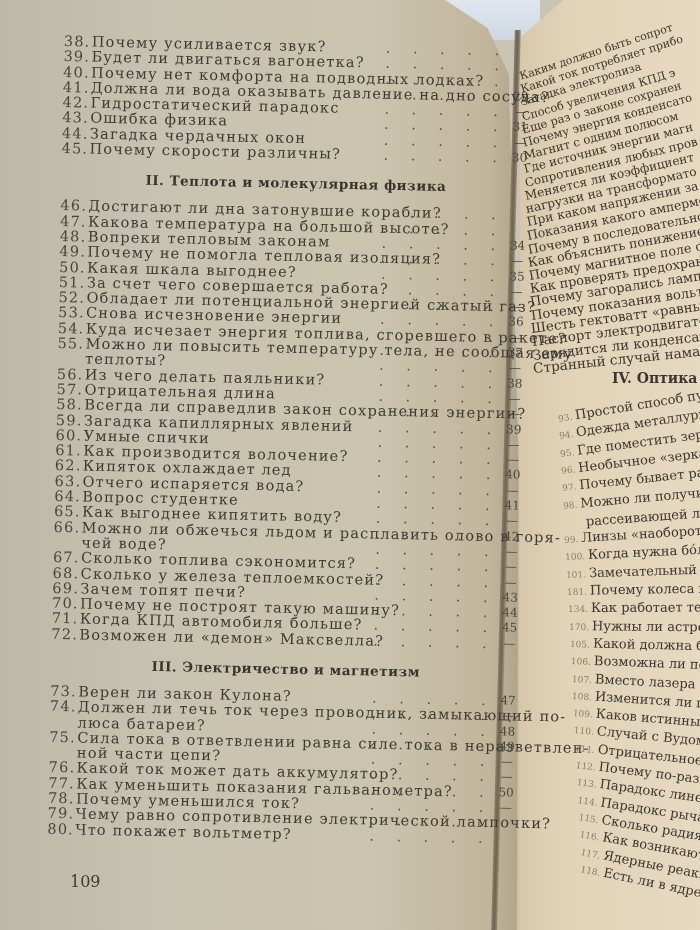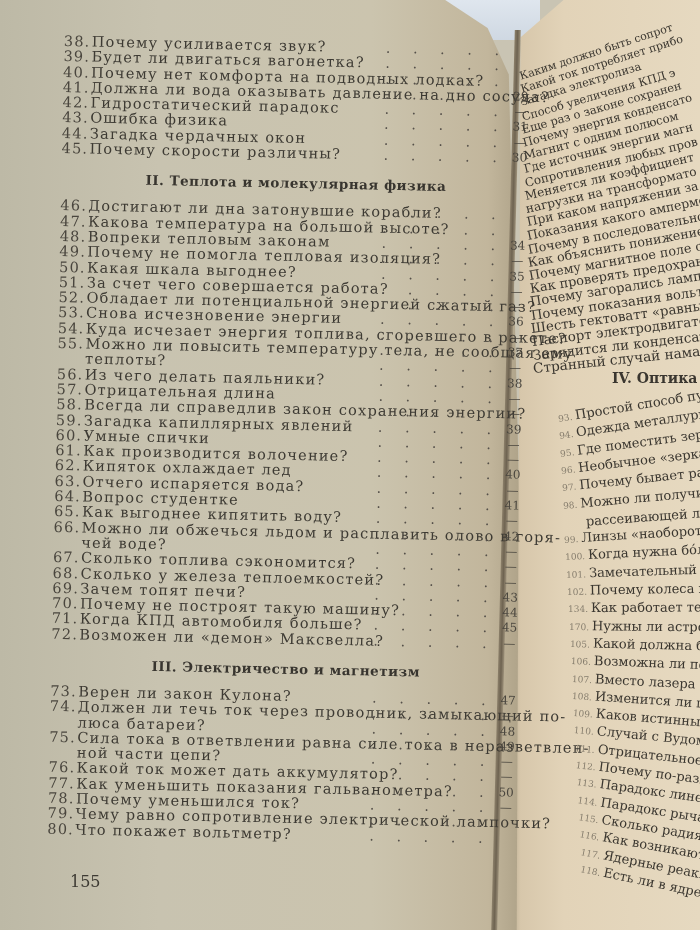--- a/index.html
+++ b/index.html
@@ -116,21 +116,21 @@
     <div class="entry cont"><span class="txt">люса батареи?</span><span class="leader">. . . . . . . . . . . .</span><span class="pg">48</span></div>
     <div class="entry"><span class="num">75.</span><span class="txt">Сила тока в ответвлении равна силе тока в неразветвлен-</span><span class="leader">. . . . . . . . .</span><span class="pg">49</span></div>
     <div class="entry cont"><span class="txt">ной части цепи?</span><span class="leader">. . . . . . . . . . . .</span><span class="pg">—</span></div>
     <div class="entry"><span class="num">76.</span><span class="txt">Какой ток может дать аккумулятор?</span><span class="leader">. . . . . . . . .</span><span class="pg">—</span></div>
     <div class="entry"><span class="num">77.</span><span class="txt">Как уменьшить показания гальванометра?</span><span class="leader">. . . . . . . . .</span><span class="pg">50</span></div>
     <div class="entry"><span class="num">78.</span><span class="txt">Почему уменьшился ток?</span><span class="leader">. . . . . . . . .</span><span class="pg">—</span></div>
     <div class="entry"><span class="num">79.</span><span class="txt">Чему равно сопротивление электрической лампочки?</span><span class="leader">. . . . . . . . .</span><span class="pg"></span></div>
     <div class="entry"><span class="num">80.</span><span class="txt">Что покажет вольтметр?</span><span class="leader">. . . . . . . . .</span><span class="pg"></span></div>
   </div>
 
-<div class="folio">155</div>
+<div class="folio">109</div>
 
 <div class="toc-right" id="toc-right">
     <div class="r-entry" style="left: 8px; top: 70px; transform: rotate(-18deg); font-size: 11px;">Каким должно быть сопрот</div>
     <div class="r-entry" style="left: 8.6px; top: 83.2px; transform: rotate(-17.45deg); font-size: 11.12px;">Какой ток потребляет прибо</div>
     <div class="r-entry" style="left: 9.2px; top: 96.4px; transform: rotate(-16.9deg); font-size: 11.24px;">Загадка электролиза</div>
     <div class="r-entry" style="left: 9.8px; top: 109.6px; transform: rotate(-16.35deg); font-size: 11.36px;">Способ увеличения КПД э</div>
     <div class="r-entry" style="left: 10.4px; top: 122.8px; transform: rotate(-15.8deg); font-size: 11.48px;">Еще раз о законе сохранен</div>
     <div class="r-entry" style="left: 11px; top: 136px; transform: rotate(-15.25deg); font-size: 11.6px;">Почему энергия конденсато</div>
     <div class="r-entry" style="left: 11.6px; top: 149.2px; transform: rotate(-14.7deg); font-size: 11.72px;">Магнит с одним полюсом</div>
     <div class="r-entry" style="left: 12.2px; top: 162.4px; transform: rotate(-14.15deg); font-size: 11.84px;">Где источник энергии магн</div>
@@ -153,21 +153,21 @@
     <div class="r-entry" style="left: 46px; top: 410px; transform: rotate(-9deg); font-size: 13px;"><span class="rn">93.</span><span>Простой способ путешест</span></div>
     <div class="r-entry" style="left: 46.9px; top: 427.3px; transform: rotate(-8.2deg); font-size: 13px;"><span class="rn">94.</span><span>Одежда металлургов</span></div>
     <div class="r-entry" style="left: 47.8px; top: 444.6px; transform: rotate(-7.4deg); font-size: 13px;"><span class="rn">95.</span><span>Где поместить зеркало?</span></div>
     <div class="r-entry" style="left: 48.7px; top: 461.9px; transform: rotate(-6.6deg); font-size: 13px;"><span class="rn">96.</span><span>Необычное «зеркало»</span></div>
     <div class="r-entry" style="left: 49.6px; top: 479.2px; transform: rotate(-5.8deg); font-size: 13px;"><span class="rn">97.</span><span>Почему бывает радуга?</span></div>
     <div class="r-entry" style="left: 50.5px; top: 496.5px; transform: rotate(-5deg); font-size: 13px;"><span class="rn">98.</span><span>Можно ли получить увел</span></div>
     <div class="r-entry" style="left: 71.4px; top: 513.8px; transform: rotate(-4.2deg); font-size: 13px;"><span class="rn"></span><span>рассеивающей линзы?</span></div>
     <div class="r-entry" style="left: 52.3px; top: 531.1px; transform: rotate(-3.4deg); font-size: 13px;"><span class="rn">99.</span><span>Линзы «наоборот»</span></div>
     <div class="r-entry" style="left: 53.2px; top: 548.4px; transform: rotate(-2.6deg); font-size: 13px;"><span class="rn">100.</span><span>Когда нужна бо́льшая в</span></div>
     <div class="r-entry" style="left: 54.1px; top: 565.7px; transform: rotate(-1.8deg); font-size: 13px;"><span class="rn">101.</span><span>Замечательный глаз</span></div>
-    <div class="r-entry" style="left: 55px; top: 583px; transform: rotate(-1deg); font-size: 13px;"><span class="rn">102.</span><span>Почему колеса вращают</span></div>
+    <div class="r-entry" style="left: 55px; top: 583px; transform: rotate(-1deg); font-size: 13px;"><span class="rn">181.</span><span>Почему колеса вращают</span></div>
     <div class="r-entry" style="left: 55.9px; top: 600.3px; transform: rotate(-0.2deg); font-size: 13px;"><span class="rn">134.</span><span>Как работает телескоп-р</span></div>
     <div class="r-entry" style="left: 56.8px; top: 617.6px; transform: rotate(0.6deg); font-size: 13px;"><span class="rn">170.</span><span>Нужны ли астрономам</span></div>
     <div class="r-entry" style="left: 57.7px; top: 634.9px; transform: rotate(1.4deg); font-size: 13px;"><span class="rn">105.</span><span>Какой должна быть диа</span></div>
     <div class="r-entry" style="left: 58.6px; top: 652.2px; transform: rotate(2.2deg); font-size: 13px;"><span class="rn">106.</span><span>Возможна ли постройка</span></div>
     <div class="r-entry" style="left: 59.5px; top: 669.5px; transform: rotate(3deg); font-size: 13px;"><span class="rn">107.</span><span>Вместо лазера</span></div>
     <div class="r-entry" style="left: 60.4px; top: 686.8px; transform: rotate(3.8deg); font-size: 13px;"><span class="rn">108.</span><span>Изменится ли цвет?</span></div>
     <div class="r-entry" style="left: 61.3px; top: 704.1px; transform: rotate(4.6deg); font-size: 13px;"><span class="rn">109.</span><span>Каков истинный цвет?</span></div>
     <div class="r-entry" style="left: 62.2px; top: 721.4px; transform: rotate(5.4deg); font-size: 13px;"><span class="rn">110.</span><span>Случай с Вудом</span></div>
     <div class="r-entry" style="left: 63.1px; top: 738.7px; transform: rotate(6.2deg); font-size: 13px;"><span class="rn">111.</span><span>Отрицательное световое</span></div>
     <div class="r-entry" style="left: 64px; top: 756px; transform: rotate(7deg); font-size: 13px;"><span class="rn">112.</span><span>Почему по-разному све</span></div>

